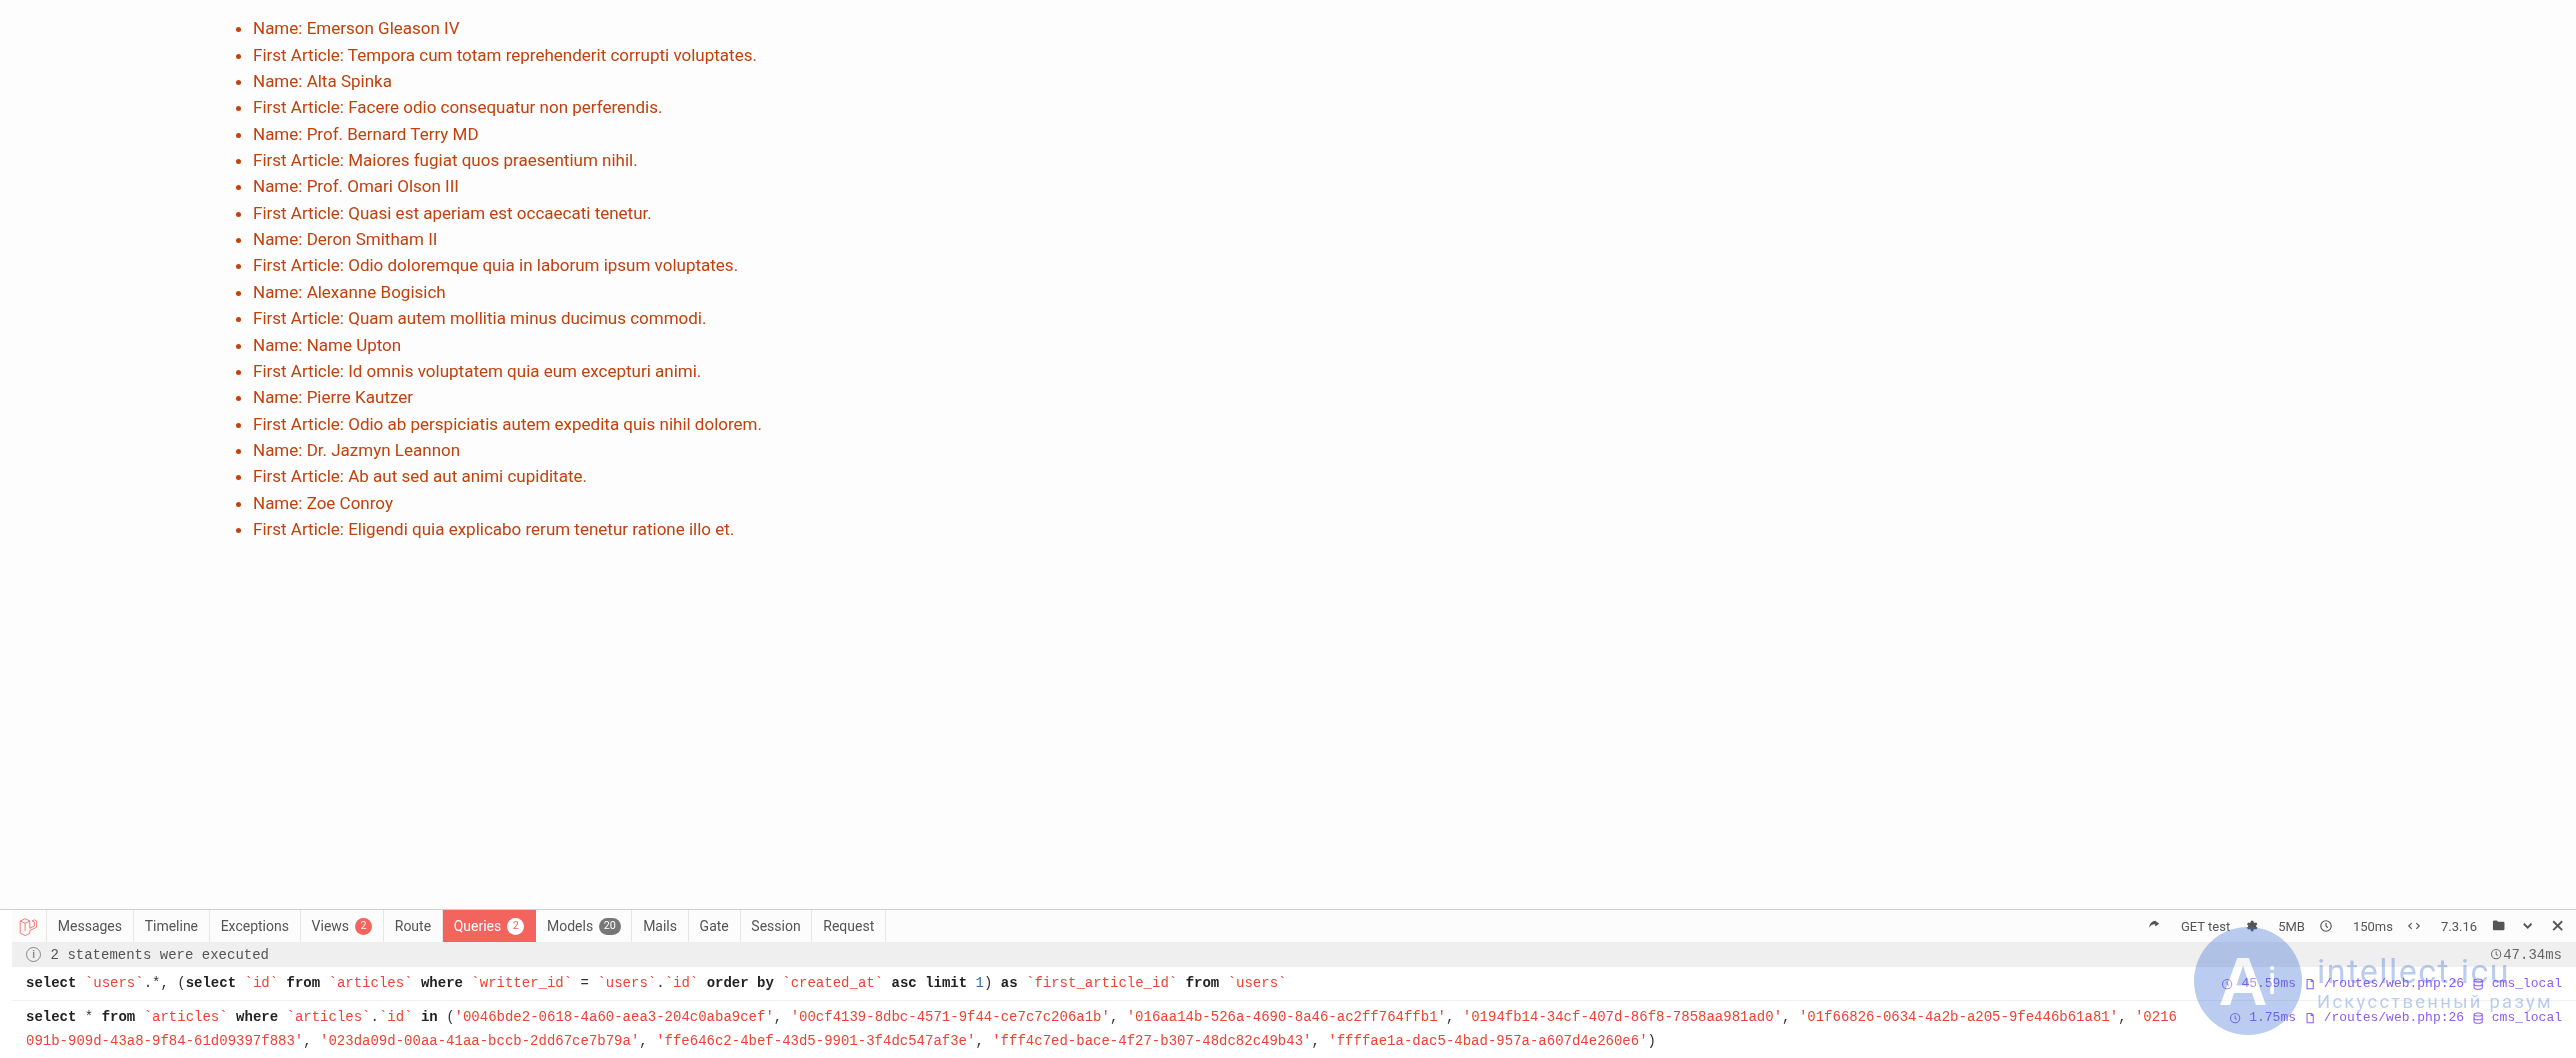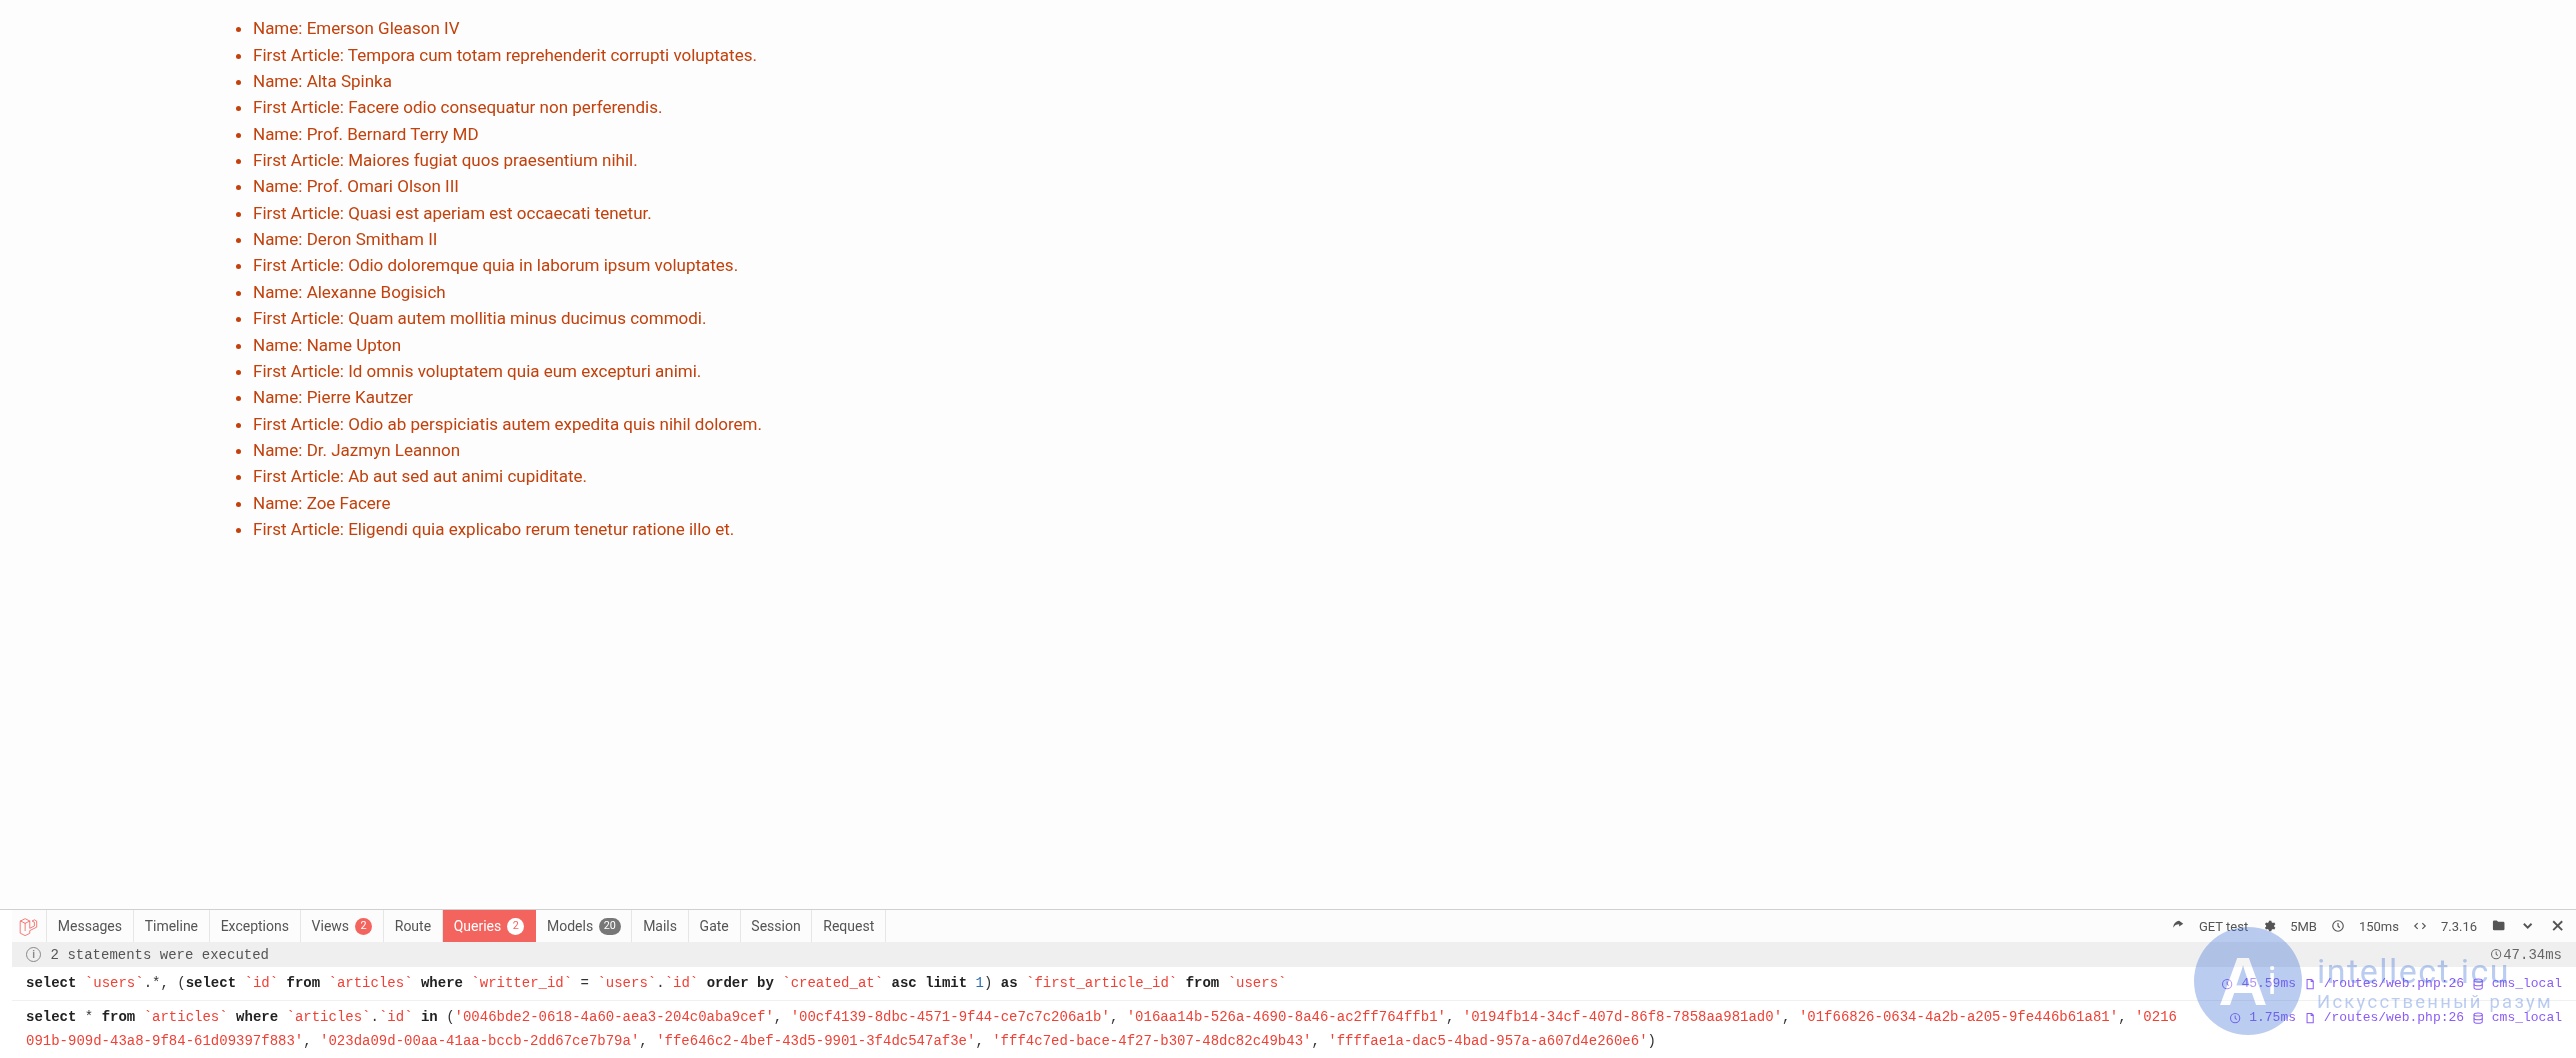--- a/index.html
+++ b/index.html
@@ -90,21 +90,21 @@
     display: flex;
     align-items: center;
     gap: 14px;
     padding: 0 10.8px;
     color: #555;
     font-size: 13px;
   }
   .db-right .metric {
     display: inline-flex;
     align-items: center;
-    gap: 14px;
+    gap: 20px;
     white-space: nowrap;
   }
   .db-right .metric .ico { width: 14px; height: 14px; display: inline-flex; align-items: center; justify-content: center; }
   .db-right .iconbtn { cursor: pointer; color: #555; display: inline-flex; align-items: center; }
   .db-right .iconbtn svg { width: 15.4px; height: 15.4px; }
 
   .db-status {
     background: #efefef;
     display: flex;
     align-items: center;
@@ -207,21 +207,21 @@
       <li>Name: Deron Smitham II</li>
       <li>First Article: Odio doloremque quia in laborum ipsum voluptates.</li>
       <li>Name: Alexanne Bogisich</li>
       <li>First Article: Quam autem mollitia minus ducimus commodi.</li>
       <li>Name: Name Upton</li>
       <li>First Article: Id omnis voluptatem quia eum excepturi animi.</li>
       <li>Name: Pierre Kautzer</li>
       <li>First Article: Odio ab perspiciatis autem expedita quis nihil dolorem.</li>
       <li>Name: Dr. Jazmyn Leannon</li>
       <li>First Article: Ab aut sed aut animi cupiditate.</li>
-      <li>Name: Zoe Facere</li>
+      <li>Name: Zoe Conroy</li>
       <li>First Article: Eligendi quia explicabo rerum tenetur ratione illo et.</li>
     </ul>
 </div>
 
 <div class="watermark">
   <div class="wm-circle">
     <span class="A">A</span>
       <span class="i">i</span>
   </div>
   <div class="wm-text">

